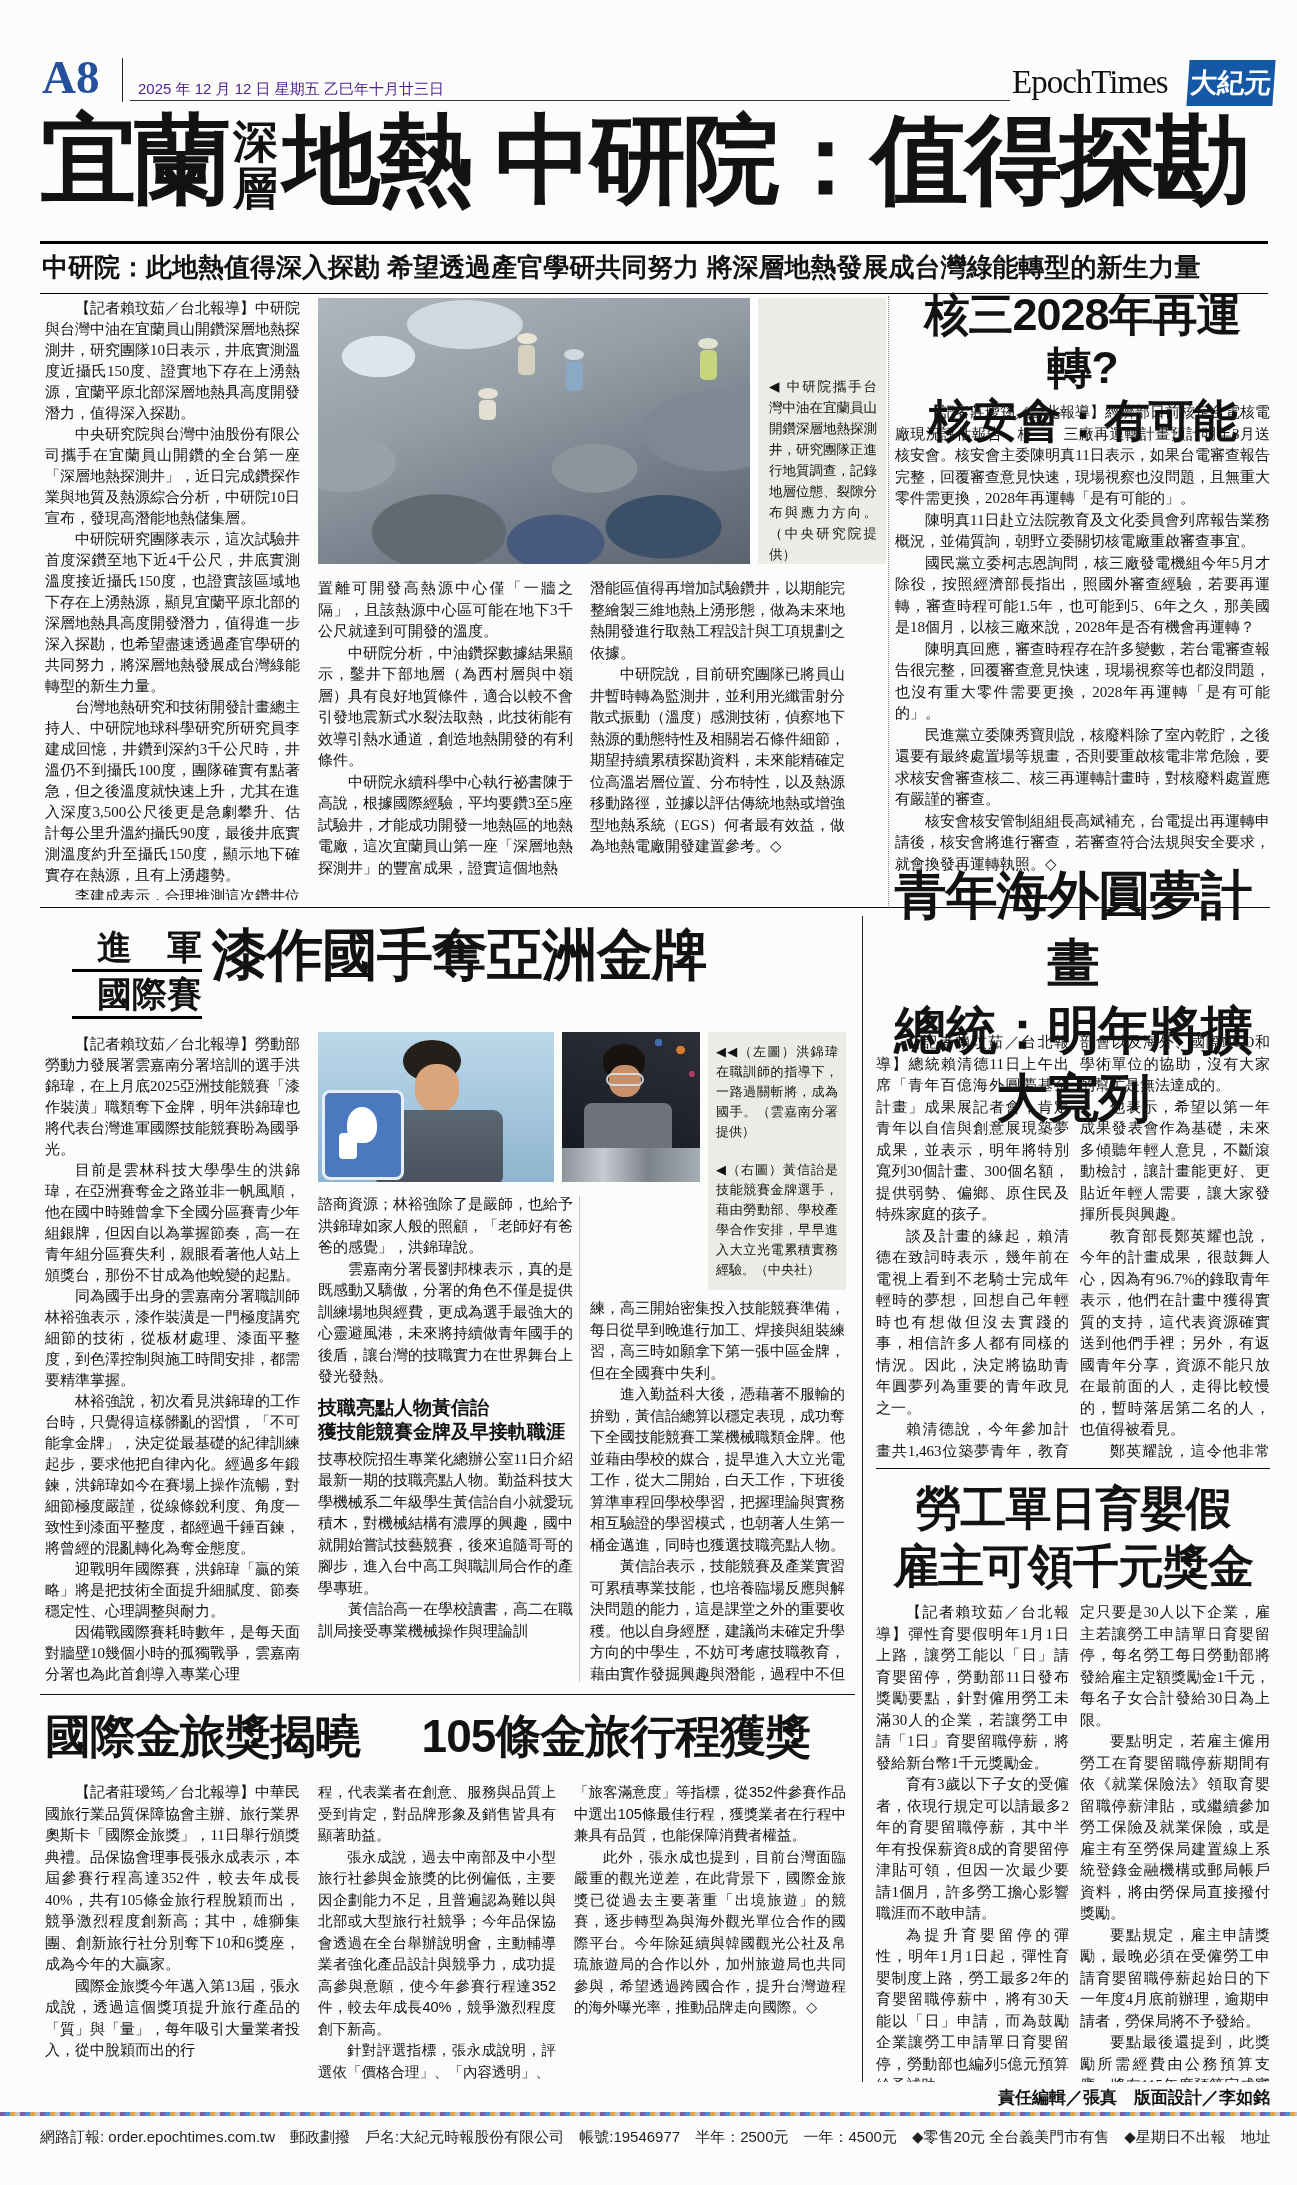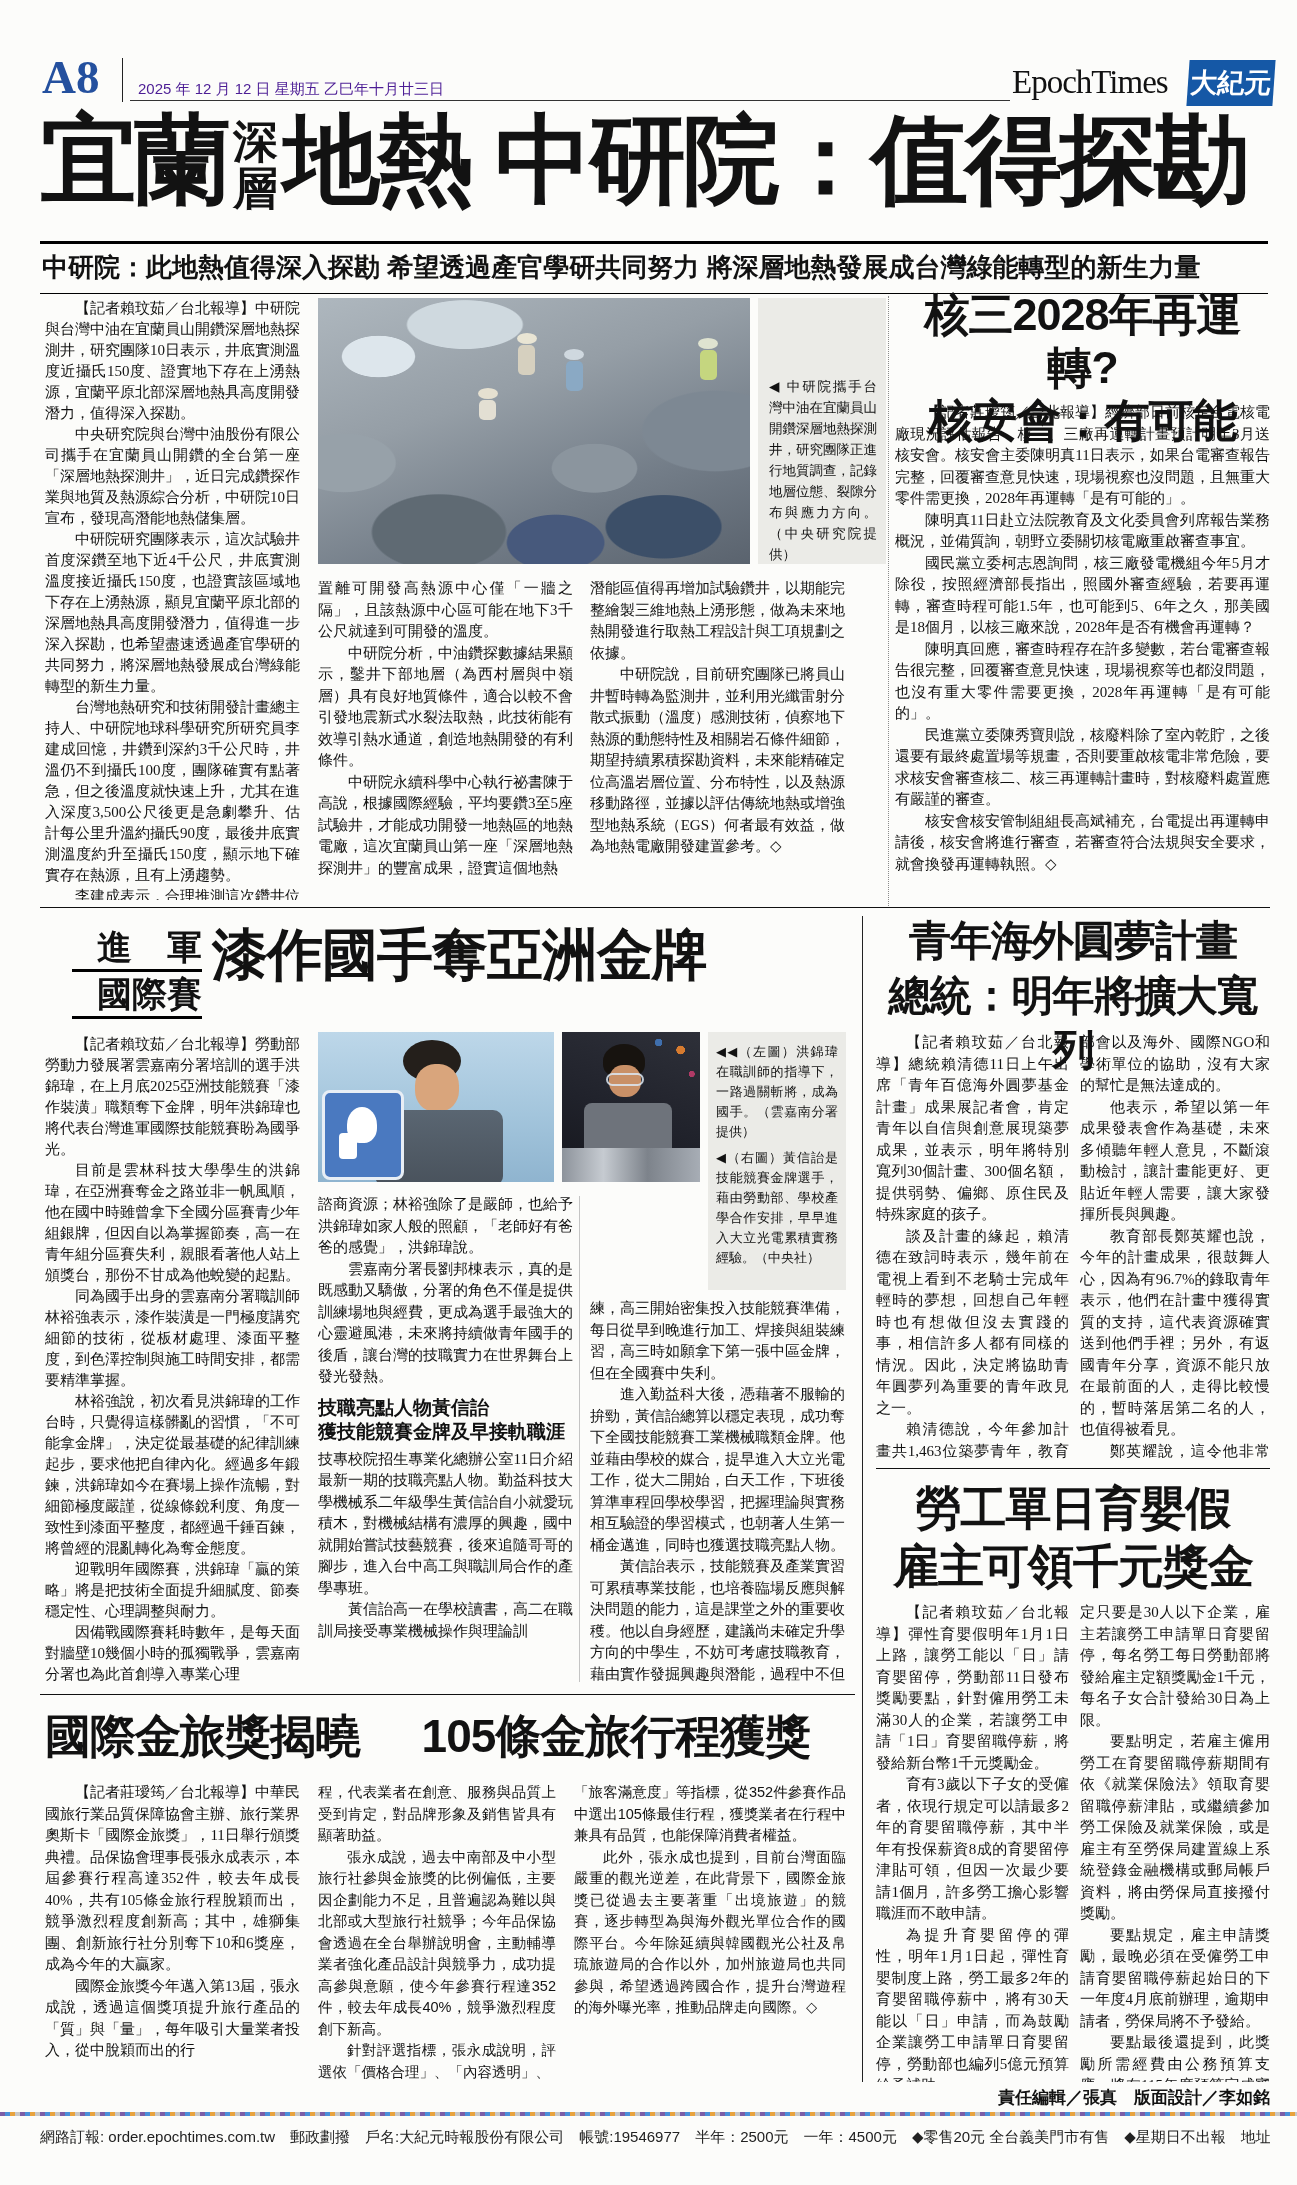--- a/index.html
+++ b/index.html
@@ -45,31 +45,31 @@
   .rule-a{left:40px;top:907px;width:1230px;height:1px;background:#111;}
 
   
   .paint-kicker{left:72px;top:925px;width:130px;text-align:right;font-weight:900;font-size:35px;line-height:1.26;}
   .paint-kicker .krow{border-bottom:3px solid #000;}
   .paint-headline{left:212px;top:918px;font-weight:900;font-size:56px;letter-spacing:-1px;white-space:nowrap;}
   .paint-photo1{left:318px;top:1032px;width:236px;height:150px;overflow:hidden;}
   .paint-photo2{left:562px;top:1032px;width:138px;height:150px;overflow:hidden;}
   .paint-caption{left:708px;top:1032px;width:138px;height:258px;background:#ebebe7;
                  padding:10px 8px;box-sizing:border-box;font-size:13px;line-height:20px;text-align:justify;}
-  .paint-caption .cap2{margin-top:6px;}
+  .paint-caption .cap2{margin-top:18px;}
   .paint-col1{left:45px;top:1034px;width:255px;height:650px;line-height:21px;}
   .paint-col2{left:318px;top:1194px;width:255px;height:490px;}
   .paint-col3{left:590px;top:1298px;width:255px;height:386px;}
   .paint-vline{left:579px;top:1196px;width:1px;height:486px;background:#c4c4c4;}
   .paint-subhead{font-weight:700;font-size:19px;line-height:24px;margin:8px 0 5px 0;}
 
   .div-solid{left:862px;top:916px;width:1px;height:1166px;background:#222;}
 
   
-  .dream-h{left:876px;top:914px;width:394px;text-align:center;font-weight:900;font-size:42px;line-height:1.3;letter-spacing:-1px;}
+  .dream-h{left:876px;top:862px;width:394px;text-align:center;font-weight:900;font-size:52px;line-height:1.3;letter-spacing:-1px;}
   .dream-col1{left:876px;top:1032px;width:193px;height:428px;}
   .dream-col2{left:1080px;top:1032px;width:190px;height:428px;}
   .rule-b{left:876px;top:1468px;width:394px;height:1px;background:#111;}
 
   
   .par-h{left:876px;top:1480px;width:394px;text-align:center;font-weight:900;font-size:46px;line-height:1.26;letter-spacing:-1px;}
   .par-col1{left:876px;top:1602px;width:193px;height:480px;}
   .par-col2{left:1080px;top:1602px;width:190px;height:480px;}
 
   

